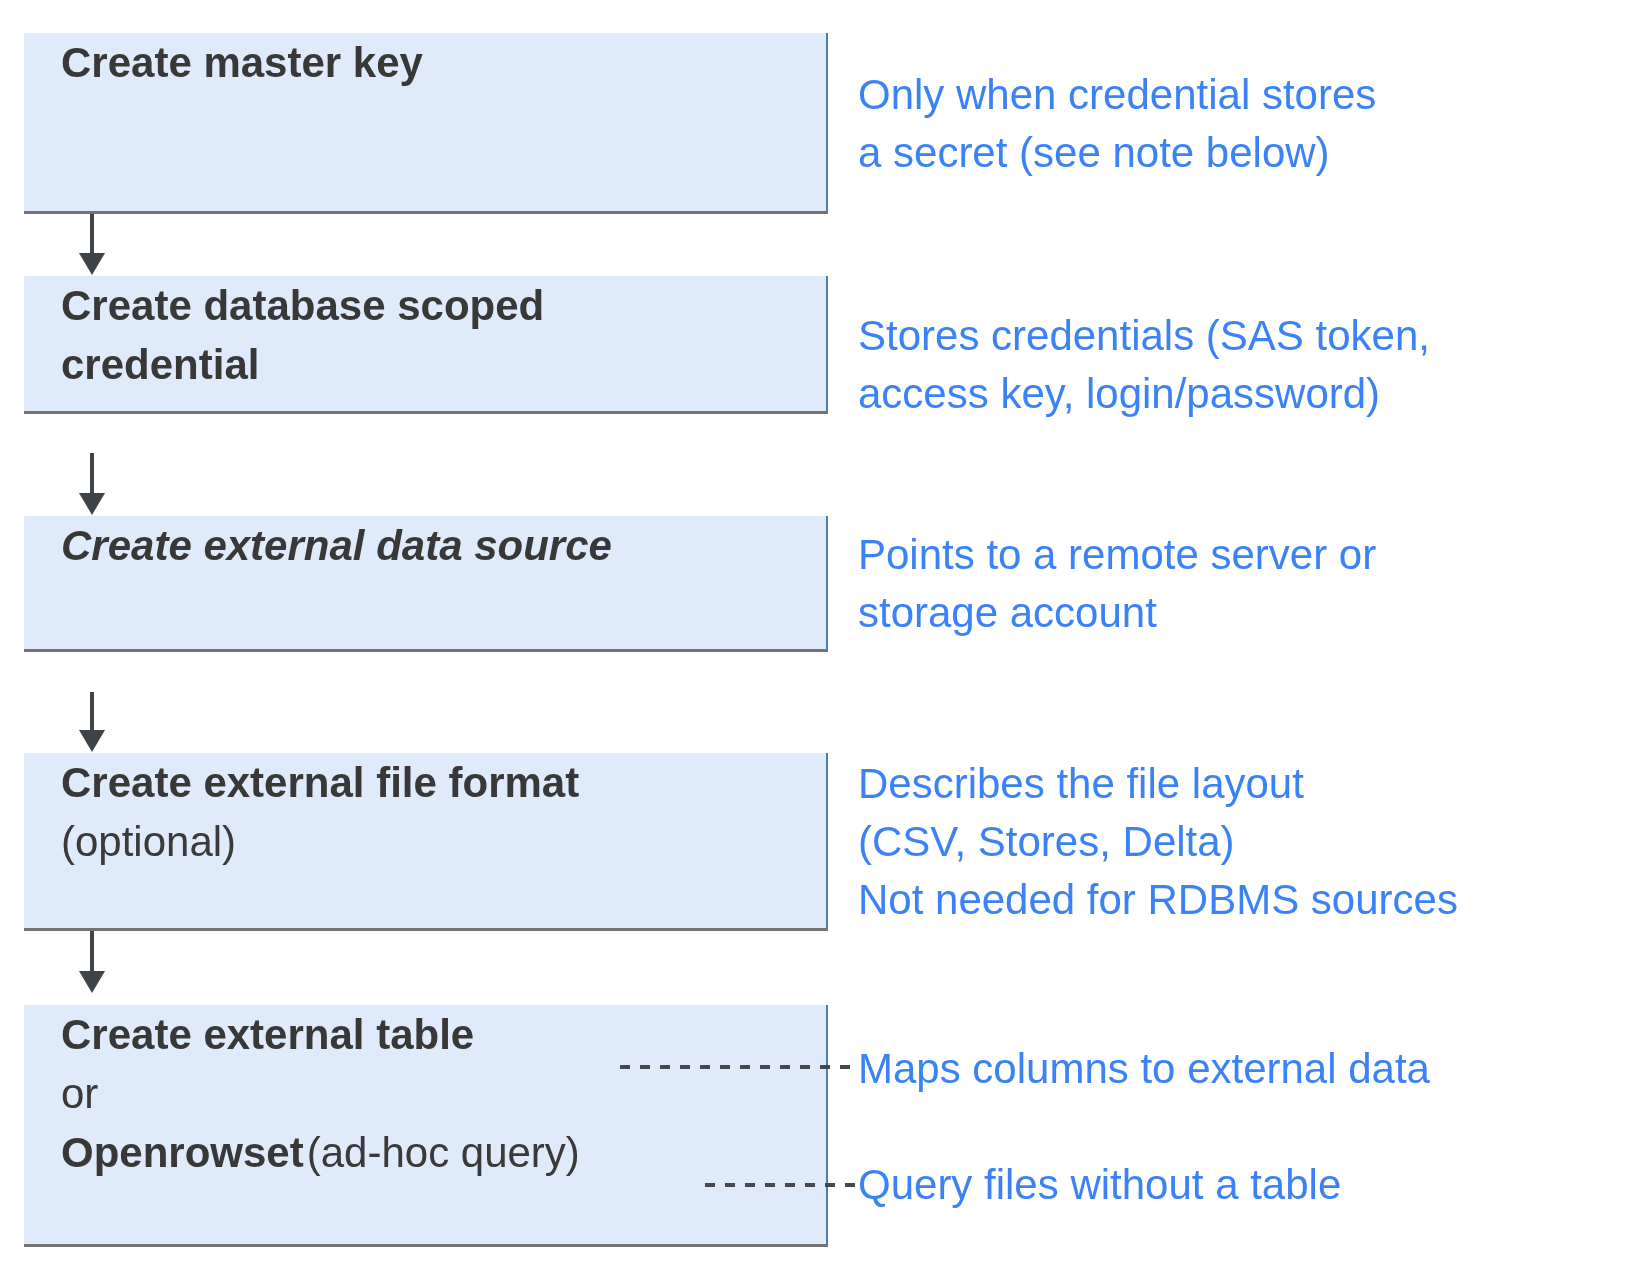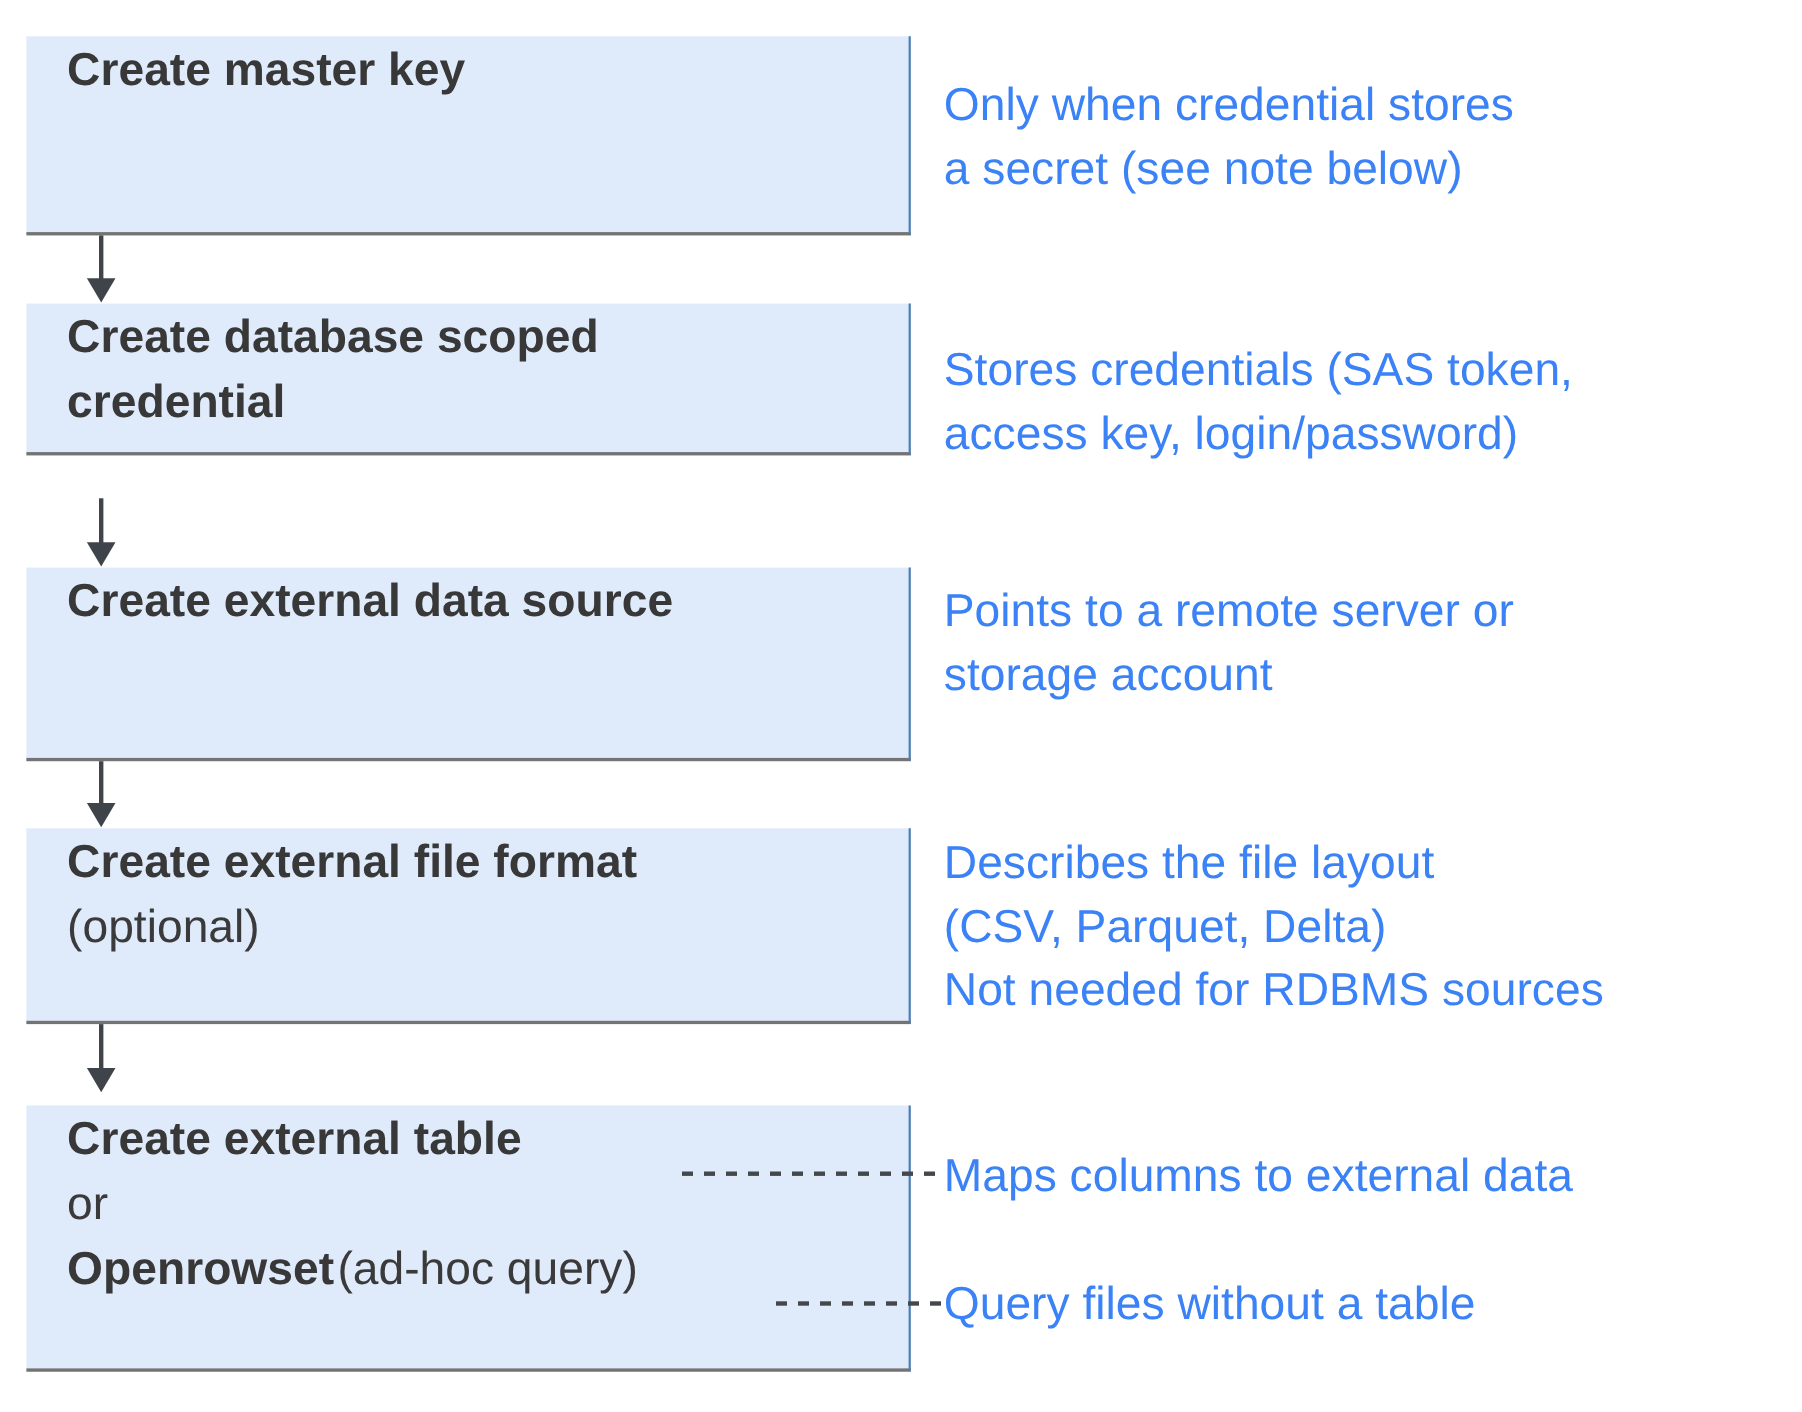--- a/index.html
+++ b/index.html
@@ -24,21 +24,21 @@
     box-sizing: border-box;
     display: flex;
     flex-direction: column;
     justify-content: flex-start;
     padding-left: 37px;
     font-size: 42px;
     line-height: 59px;
   }
   .box1 { top: 33px;   height: 181px; }
   .box2 { top: 276px;  height: 138px; }
-  .box3 { top: 516px;  height: 176px; }
+  .box3 { top: 516px;  height: 136px; font-style: italic; }
   .box4 { top: 753px;  height: 178px; }
   .box5 { top: 1005px; height: 242px; }
   .box .t  { font-weight: 700; color: #383838; }
   .box .r  { font-weight: 400; color: #3a3a3a; }
   .suffix  { margin-left: 3px; }
 
   
   .arrow { position: absolute; left: 79px; width: 26px; }
   .a1 { top: 214px; height: 61px; }
   .a2 { top: 453px; height: 62px; }
@@ -144,21 +144,21 @@
   <div class="note n2">
     <div>Stores credentials (SAS token,</div>
     <div>access key, login/password)</div>
   </div>
   <div class="note n3">
     <div>Points to a remote server or</div>
     <div>storage account</div>
   </div>
   <div class="note n4">
     <div>Describes the file layout</div>
-    <div>(CSV, Parquet, Delta)</div>
+    <div>(CSV, Stores, Delta)</div>
     <div>Not needed for RDBMS sources</div>
   </div>
   <div class="note n5a">
     <div>Maps columns to external data</div>
   </div>
   <div class="note n5b">
     <div>Query files without a table</div>
   </div>
 
 </div>

